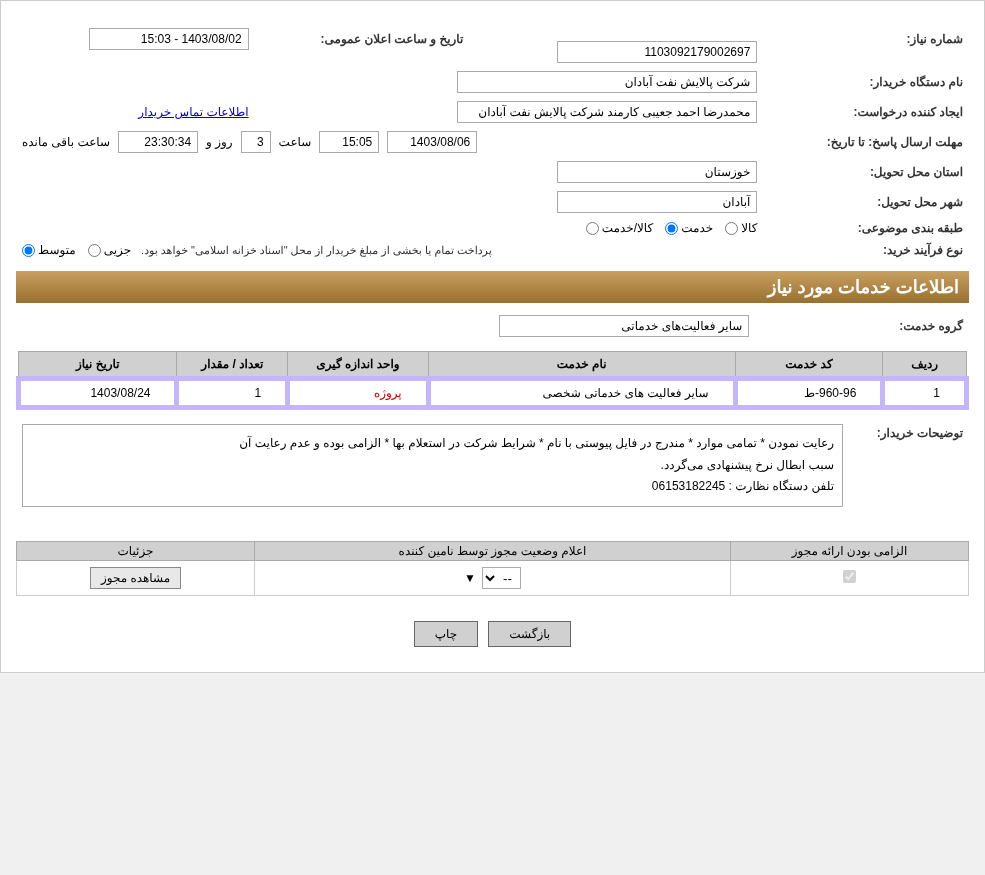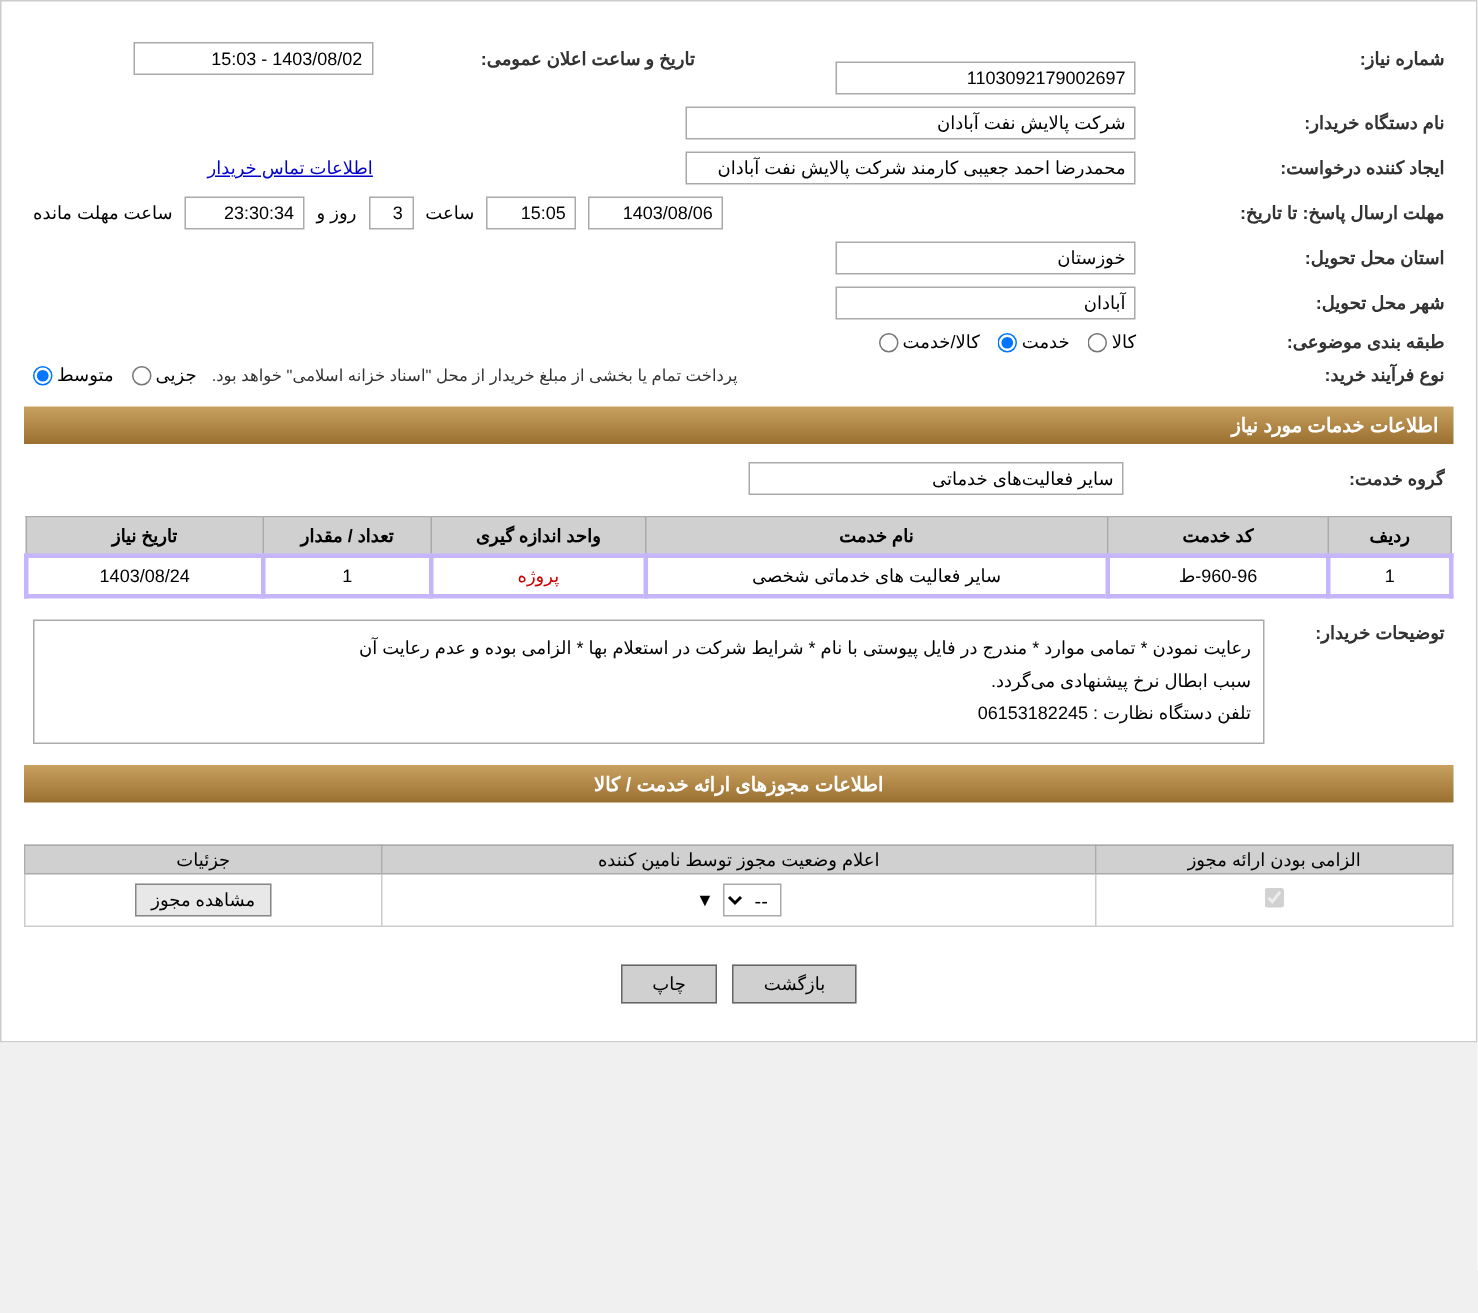--- a/index.html
+++ b/index.html
@@ -23,21 +23,21 @@
       font-size: 16px;
       font-weight: bold;
     }
     .content {
       padding: 10px 15px;
     }
     .section-header {
       background: linear-gradient(to bottom, #c8a060, #9a7030);
       color: #fff;
       padding: 5px 10px;
-      font-size: 13px;
+      font-size: 18px;
       font-weight: bold;
       margin-bottom: 8px;
     }
     .form-table {
       width: 100%;
       border-collapse: collapse;
       margin-bottom: 10px;
     }
     .form-table td {
       padding: 4px 6px;
@@ -82,23 +82,23 @@
       border: 1px solid #ccc;
     }
     .data-table th {
       background: #d0d0d0;
       border: 1px solid #aaa;
       padding: 5px 8px;
       text-align: center;
       font-weight: bold;
     }
     .data-table td {
-      border: 3px solid #c4b5fd;
+      border: 5px solid #c4b5fd;
       padding: 5px 24px;
-      text-align: center;
+      text-align: right;
     }
     .data-table td.highlight {
       color: #cc0000;
     }
     .description-box {
       border: 1px solid #aaa;
       padding: 8px;
       min-height: 60px;
       background: #fff;
       text-align: right;
@@ -246,21 +246,21 @@
         <td class="value-cell">
           <span class="blue-link">اطلاعات تماس خریدار</span>
         </td>
       </tr>
       <tr>
         <td class="label-cell">
           <span>مهلت ارسال پاسخ: تا تاریخ:</span>
         </td>
         <td class="value-cell" colspan="3">
           <div class="inline-fields">
-            <span>ساعت مهلت مانده</span>
+            <span>ساعت باقی مانده</span>
             <div class="input-box" style="min-width:80px; display:inline-block;">
               <span>23:30:34</span>
             </div>
             <span>روز و</span>
             <div class="input-box" style="min-width:30px; display:inline-block;">
               <span>3</span>
             </div>
             <span>ساعت</span>
             <div class="input-box" style="min-width:60px; display:inline-block;">
               <span>15:05</span>
@@ -388,23 +388,20 @@
           <div class="tooltip-box">
             <div>رعایت نمودن * تمامی موارد * مندرج در فایل پیوستی با نام * شرایط شرکت در استعلام بها * الزامی بوده و عدم رعایت آن</div>
             <div>سبب ابطال نرخ پیشنهادی می‌گردد.</div>
             <div>تلفن دستگاه نظارت : 06153182245</div>
           </div>
         </td>
       </tr>
     </tbody>
       </table>
 
-    <div class="section-divider">
-      <span>اطلاعات مجوزهای ارائه خدمت / کالا</span>
-    </div>
 
     <div style="height:20px;"></div>
 
     <table class="permissions-table">
       <thead>
         <tr>
           <th style="width:25%;">الزامی بودن ارائه مجوز</th>
           <th style="width:50%;">اعلام وضعیت مجوز توسط نامین کننده</th>
           <th style="width:25%;">جزئیات</th>
         </tr>

